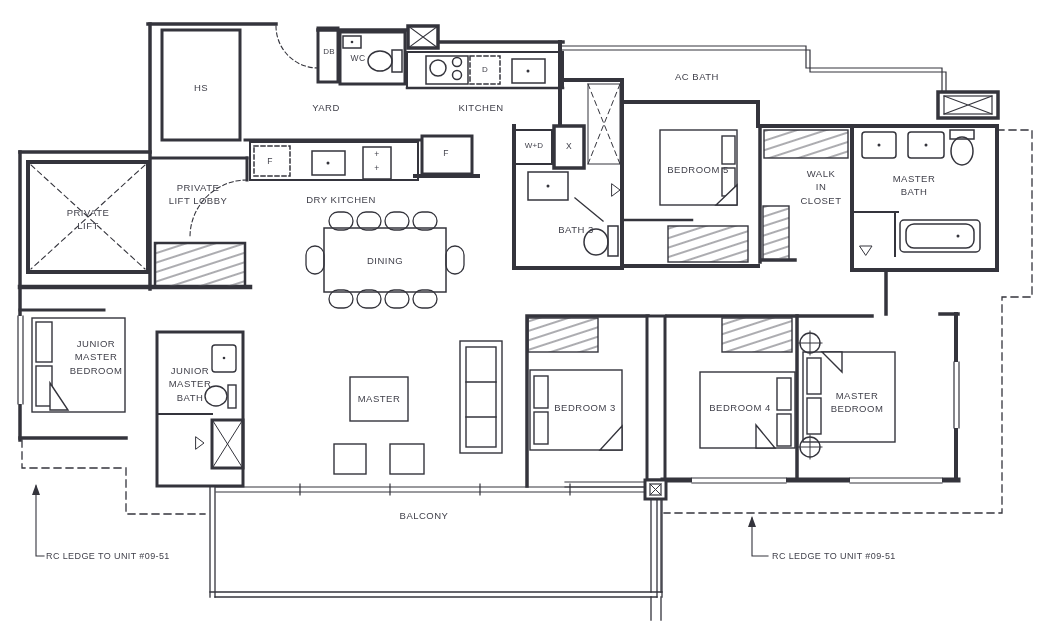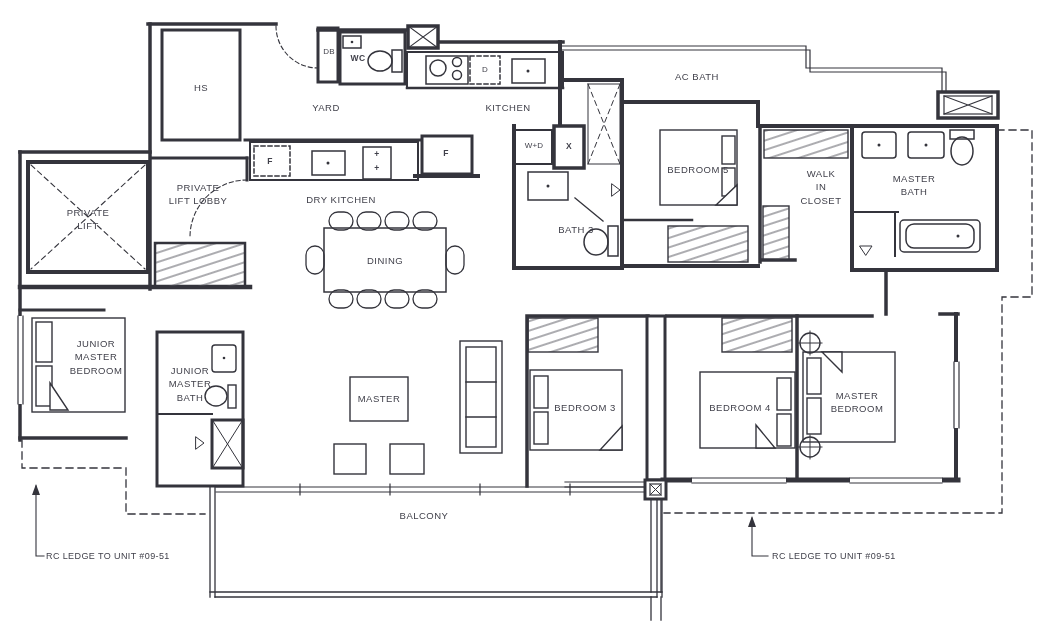--- a/index.html
+++ b/index.html
@@ -3,21 +3,21 @@
 <meta charset="utf-8">
 <style>
   html,body{margin:0;padding:0;background:#ffffff;}
   .plan{position:relative;width:1054px;height:635px;background:#ffffff;overflow:hidden;
         font-family:"Liberation Sans",sans-serif;}
   .plan svg{position:absolute;left:0;top:0;}
   .lbl{position:absolute;transform:translate(-50%,-50%);
        font:9.5px "Liberation Sans",sans-serif;color:#41414b;
        letter-spacing:.5px;white-space:pre-line;text-align:center;line-height:1.4;}
   .lbl.sm{font-size:8px;letter-spacing:.2px;}
-  .lbl.md{font-size:8.5px;letter-spacing:.3px;font-weight:bold;}
+  .lbl.md{font-size:8.5px;letter-spacing:.3px;}
   .lbl.anno{transform:translate(0,-50%);font-size:9px;letter-spacing:.4px;white-space:nowrap;text-align:center;}
 </style>
 </head>
 <body>
 
 <div class="plan">
 <svg width="1054" height="635" viewBox="0 0 1054 635" fill="none" stroke="#34343c" stroke-linecap="square">
   <defs>
     <pattern id="hatch" width="9" height="9" patternTransform="rotate(72)" patternUnits="userSpaceOnUse">
       <line x1="1" y1="0" x2="1" y2="9" stroke="#5a5a62" stroke-width="1"></line>
@@ -251,21 +251,21 @@
     <path d="M798,447 H822 M810,435 V459" stroke-width="1"></path>
     <rect x="645" y="480" width="21" height="19" stroke-width="3" fill="#ffffff"></rect>
     <rect x="650" y="484" width="11" height="11" stroke-width="1.2"></rect>
     <path d="M650,484 L661,495 M661,484 L650,495" stroke-width="1"></path>
   </g>
 </svg>
 
   <div class="lbl" style="left:201px;top:88px">HS</div>
   <div class="lbl" style="left:326px;top:108px">YARD</div>
   <div class="lbl md" style="left:358px;top:59px">WC</div>
-  <div class="lbl" style="left:508px;top:108px">KITCHEN</div>
+  <div class="lbl" style="left:481px;top:108px">KITCHEN</div>
   <div class="lbl" style="left:341px;top:200px">DRY KITCHEN</div>
   <div class="lbl" style="left:88px;top:219px">PRIVATE
 LIFT</div>
   <div class="lbl" style="left:198px;top:194px">PRIVATE
 LIFT LOBBY</div>
   <div class="lbl" style="left:385px;top:261px">DINING</div>
   <div class="lbl" style="left:576px;top:230px">BATH 3</div>
   <div class="lbl" style="left:698px;top:170px">BEDROOM 5</div>
   <div class="lbl" style="left:821px;top:187px">WALK
 IN

